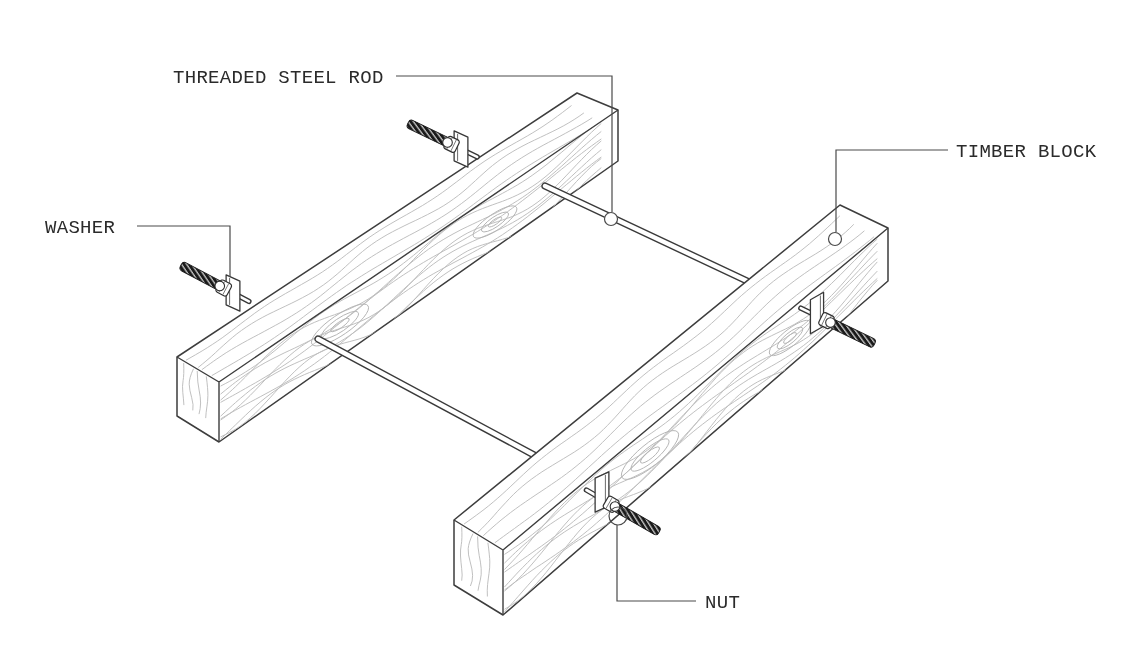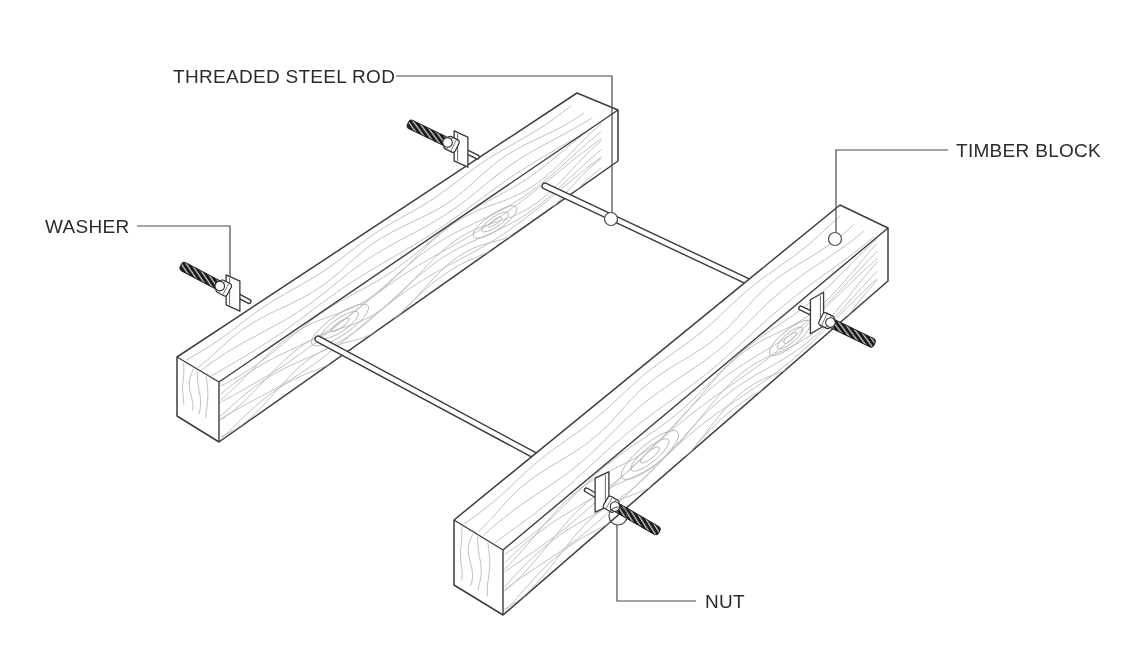--- a/index.html
+++ b/index.html
@@ -1,17 +1,17 @@
 <!DOCTYPE html>
 <html><head>
 <meta charset="utf-8">
 <style>
   html,body{margin:0;padding:0;background:#ffffff;}
   .stage{position:relative;width:1142px;height:652px;background:#ffffff;overflow:hidden;
-         font-family:Liberation Sans, sans-serif;}
+         font-family:Liberation Mono, monospace;}
   svg{position:absolute;left:0;top:0;}
   .edge{fill:none;stroke:#3d3d3d;stroke-width:1.4;stroke-linejoin:round;}
   .silhouette{fill:#ffffff;stroke:#3d3d3d;stroke-width:1.5;stroke-linejoin:round;}
   .grain{fill:none;stroke:#bdbdbd;stroke-width:0.95;}
   .knot{fill:none;stroke:#b5b5b5;stroke-width:0.9;}
   .leader{fill:none;stroke:#4a4a4a;stroke-width:1.2;}
   .leader-circle{fill:none;stroke:#4a4a4a;stroke-width:1.2;}
   .leader-circle-filled{fill:#ffffff;stroke:#4a4a4a;stroke-width:1.2;}
   .rod-outer{fill:none;stroke:#3a3a3a;stroke-width:7.2;stroke-linecap:round;}
   .rod-inner{fill:none;stroke:#ffffff;stroke-width:4.4;stroke-linecap:round;}

